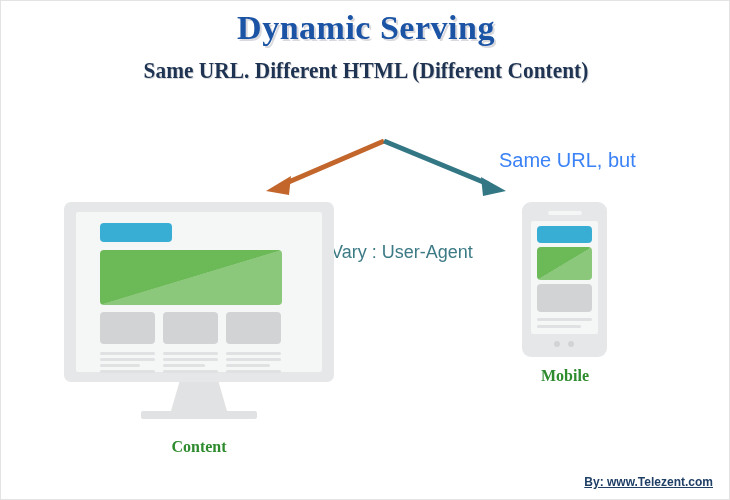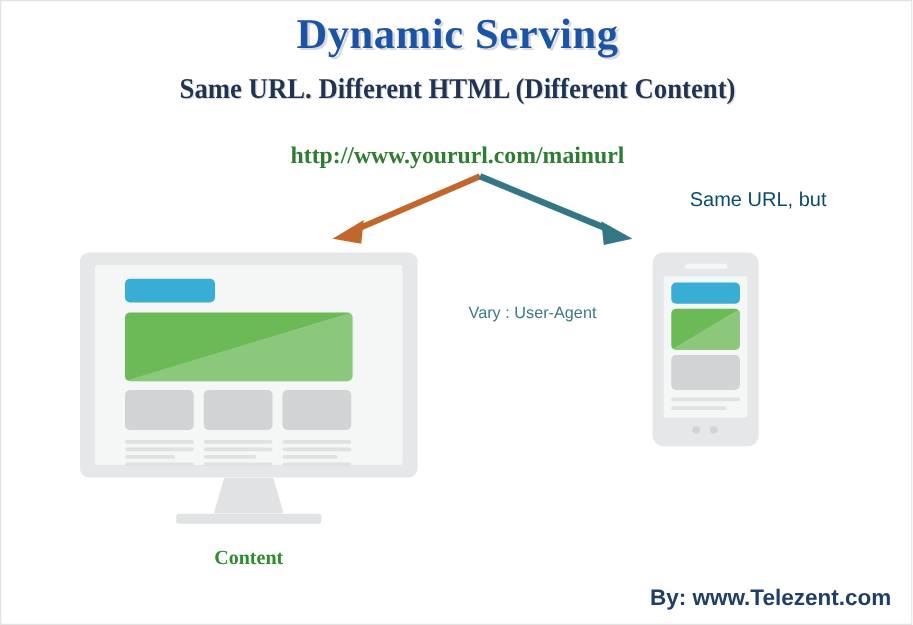--- a/index.html
+++ b/index.html
@@ -66,32 +66,31 @@
     height: 500px;
     pointer-events: none;
   }
 
   
   .ann-right {
     position: absolute;
     top: 148px;
     left: 498px;
     width: 215px;
-    text-align: center;
-    font-size: 16px;
-    color: #0c4a6e;
+    font-size: 20px;
+    color: #3b82f6;
     line-height: 23px;
   }
   .ann-vary {
     position: absolute;
     top: 241px;
     left: 330px;
     width: 190px;
-    text-align: center;
-    font-size: 13px;
+    text-align: left;
+    font-size: 18px;
     color: #3c7a85;
   }
 
   
   #desktop {
     position: absolute;
     left: 63px;
     top: 201px;
     width: 270px;
     height: 222px;
@@ -293,33 +292,33 @@
     font-weight: bold;
     font-size: 16px;
     color: #2e8b2e;
   }
 
   
   .footer {
     position: absolute;
     right: 16px;
     bottom: 10px;
-    font-size: 18px;
+    font-size: 12px;
     font-weight: bold;
     color: #1f3f66;
+    text-decoration: underline;
   }
 </style>
 </head>
 <body>
 
 <div id="canvas">
 
   <div class="title">Dynamic Serving</div>
   <div class="subtitle">Same URL. Different HTML (Different Content)</div>
-  <div class="url-text">http://www.yoururl.com/mainurl</div>
 
   <svg id="arrows" viewBox="0 0 730 500">
     <g>
       <line x1="383" y1="140" x2="283" y2="183" stroke="#c2662c" stroke-width="5"></line>
       <polygon points="265,190 290,175 288,194" fill="#c2662c"></polygon>
     </g>
     <g>
       <line x1="383" y1="140" x2="487" y2="183" stroke="#337785" stroke-width="5"></line>
       <polygon points="505,190 480,176 482,195" fill="#337785"></polygon>
     </g>
@@ -372,16 +371,17 @@
           <div class="sheen"></div>
         </div>
         <div class="m-card"></div>
         <div class="m-line" style="left:6px; top:97px; width:55px;"></div>
         <div class="m-line" style="left:6px; top:104px; width:44px;"></div>
       </div>
       <div class="phone-dot d1"></div>
       <div class="phone-dot d2"></div>
     </div>
   </div>
+  <div class="label-mobile">Mobile</div>
 
   <div class="footer">By: www.Telezent.com</div>
 
 </div>
 
 </body></html>

